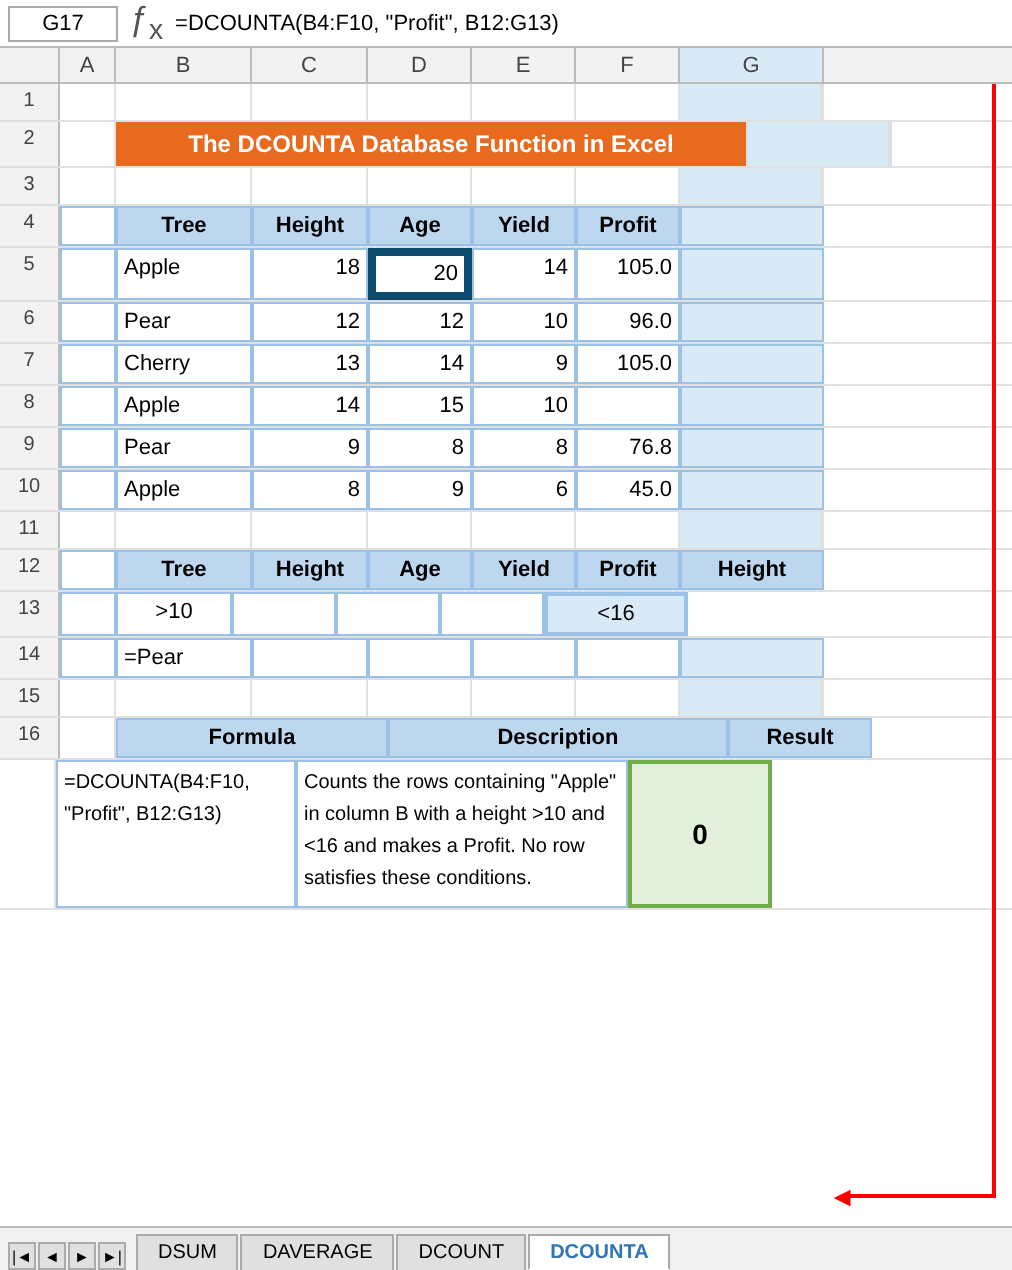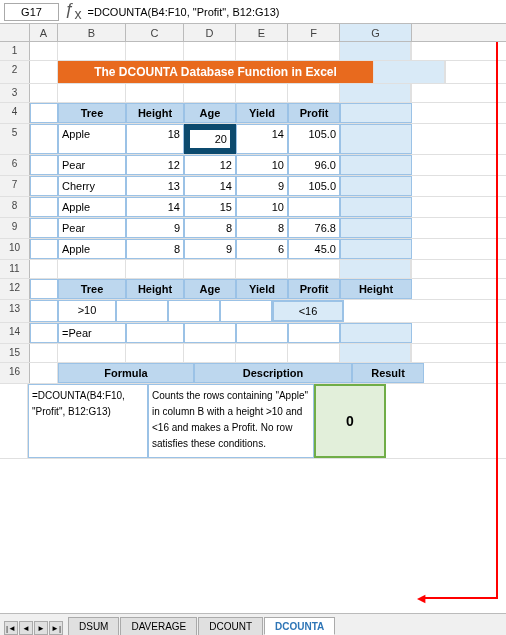--- a/index.html
+++ b/index.html
@@ -246,21 +246,21 @@
     <div class="cell col-e header-cell" style="text-align:center;">Yield</div>
     <div class="cell col-f header-cell" style="text-align:center;">Profit</div>
     <div class="cell col-g"></div>
   </div>
 
   <div class="sheet-row data-table-row">
     <div class="row-num">5</div>
     <div class="cell col-a"></div>
     <div class="cell col-b" style="border:1px solid #9bc2e6;">Apple</div>
     <div class="cell col-c" style="border:1px solid #9bc2e6;text-align:right;">18</div>
-    <div class="cell col-d" style="border:6px solid #0c4a6e;text-align:right;">20</div>
+    <div class="cell col-d" style="border:4px solid #0c4a6e;text-align:right;">20</div>
     <div class="cell col-e" style="border:1px solid #9bc2e6;text-align:right;">14</div>
     <div class="cell col-f" style="border:1px solid #9bc2e6;text-align:right;">105.0</div>
     <div class="cell col-g"></div>
   </div>
 
   <div class="sheet-row data-table-row">
     <div class="row-num">6</div>
     <div class="cell col-a"></div>
     <div class="cell col-b" style="border:1px solid #9bc2e6;">Pear</div>
     <div class="cell col-c" style="border:1px solid #9bc2e6;text-align:right;">12</div>
@@ -365,21 +365,21 @@
     <div class="cell col-d"></div>
     <div class="cell col-e"></div>
     <div class="cell col-f"></div>
     <div class="cell col-g"></div>
   </div>
 
   <div class="sheet-row">
     <div class="row-num">16</div>
     <div class="cell col-a"></div>
     <div class="cell col-b result-header" style="text-align:center;background:#bdd7ee;border:1px solid #9bc2e6;width:136px;">Formula</div>
-    <div class="cell" style="width:158px;background:#bdd7ee;border:1px solid #9bc2e6;text-align:center;font-weight:bold;">Description</div>
+    <div class="cell" style="width:170px;background:#bdd7ee;border:1px solid #9bc2e6;text-align:center;font-weight:bold;">Description</div>
     <div class="cell col-g result-header" style="text-align:center;background:#bdd7ee;border:1px solid #9bc2e6;">Result</div>
   </div>
 
   <div class="sheet-row" style="min-height:75px;align-items:stretch;">
     <div class="cell col-a"></div>
     <div class="cell" style="width:120px;border:1px solid #9bc2e6;font-size:10px;padding:3px;vertical-align:top;">=DCOUNTA(B4:F10, "Profit", B12:G13)</div>
     <div class="cell" style="width:166px;border:1px solid #9bc2e6;font-size:10px;padding:3px;vertical-align:top;">Counts the rows containing "Apple" in column B with a height &gt;10 and &lt;16 and makes a Profit. No row satisfies these conditions.</div>
     <div class="cell col-g" style="border:2px solid #70ad47;background:#e2efda;text-align:center;font-weight:bold;font-size:14px;vertical-align:middle;display:flex;align-items:center;justify-content:center;">0</div>
   </div>
 

